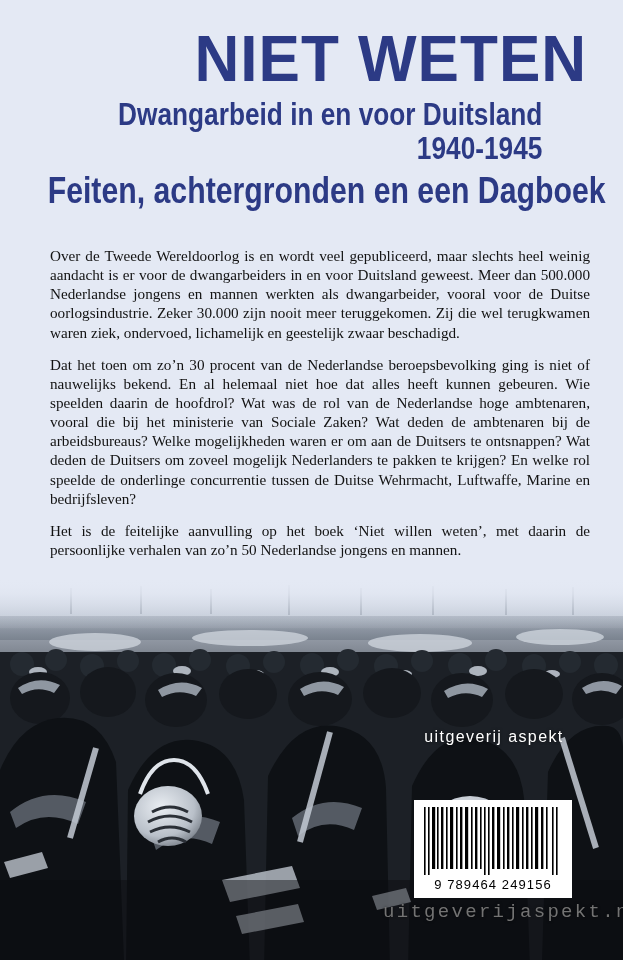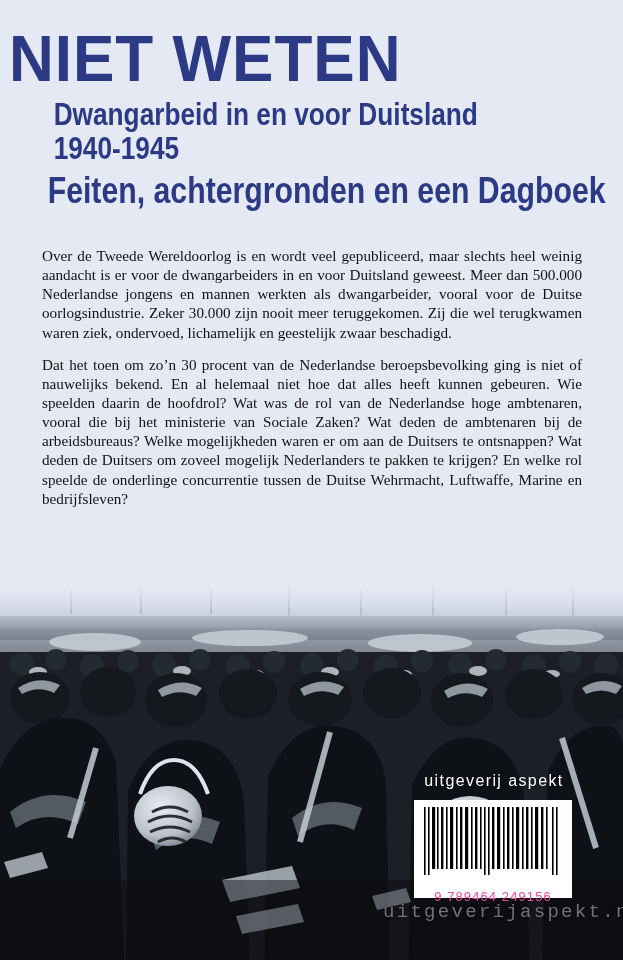--- a/index.html
+++ b/index.html
@@ -17,21 +17,21 @@
     height:960px;
     background:#e4e9f4;
     overflow:hidden;
   }
 
   
   #title-block {
     position:absolute;
     left:0; top:0;
     width:596px;
-    text-align:left;
+    text-align:right;
     z-index:5;
   }
   #main-title {
     font-family:"Liberation Sans", sans-serif;
     font-weight:700;
     font-size:64px;
     line-height:0.92;
     letter-spacing:1px;
     color:#2c3a85;
     padding-top:30px;
@@ -62,21 +62,21 @@
   #subtitle-3 {
     font-size:36px;
     line-height:1.05;
     margin-top:6px;
     transform:scaleX(0.84);
   }
 
   
   #blurb {
     position:absolute;
-    left:42px;
+    left:50px;
     top:246px;
     width:540px;
     z-index:5;
   }
   #blurb p {
     font-family:"Liberation Serif", serif;
     font-size:15.2px;
     line-height:1.26;
     color:#121212;
     text-align:justify;
@@ -100,21 +100,21 @@
     left:0; top:0;
     width:623px; height:50px;
     background:linear-gradient(to bottom,#e4e9f4 0%,rgba(228,233,244,0.82) 28%,rgba(228,233,244,0.35) 62%,rgba(228,233,244,0) 100%);
     z-index:4;
     pointer-events:none;
   }
 
   
   #publisher-logo {
     position:absolute;
-    left:414px; top:772px;
+    left:414px; top:728px;
     width:160px;
     text-align:center;
     font-family:"Liberation Sans", sans-serif;
     font-size:16px;
     font-weight:400;
     letter-spacing:1.4px;
     color:#ffffff;
     z-index:8;
     text-shadow:0 0 3px rgba(0,0,0,0.55);
   }
@@ -124,24 +124,24 @@
     left:414px; top:800px;
     width:158px; height:98px;
     background:#ffffff;
     z-index:8;
     padding:7px 8px 0 8px;
   }
   #barcode-bars { display:block; width:142px; height:68px; }
   #barcode-digits {
     font-family:"Liberation Sans", sans-serif;
     font-size:13px;
-    color:#ec4899;
+    color:#000000;
     text-align:center;
     letter-spacing:1.1px;
-    margin-top:14px;
+    margin-top:2px;
     white-space:nowrap;
   }
 
   #publisher-url {
     position:absolute;
     left:383px; top:901px;
     width:225px;
     text-align:center;
     font-family:Liberation Mono, monospace;
     font-size:19px;
@@ -160,20 +160,21 @@
   <div id="title-block">
     <div id="main-title">NIET WETEN</div>
     <div class="sub-line" id="subtitle-1">Dwangarbeid in en voor Duitsland</div>
     <div class="sub-line" id="subtitle-2">1940-1945</div>
     <div class="sub-line" id="subtitle-3">Feiten, achtergronden en een Dagboek</div>
   </div>
 
   <div id="blurb">
     <p>Over de Tweede Wereldoorlog is en wordt veel gepubliceerd, maar slechts heel weinig aandacht is er voor de dwangarbeiders in en voor Duitsland geweest. Meer dan 500.000 Nederlandse jongens en mannen werkten als dwangarbeider, vooral voor de Duitse oorlogsindustrie. Zeker 30.000 zijn nooit meer teruggekomen. Zij die wel terugkwamen waren ziek, ondervoed, lichamelijk en geestelijk zwaar beschadigd.</p>
     <p>Dat het toen om zo’n 30 procent van de Nederlandse beroepsbevolking ging is niet of nauwelijks bekend. En al helemaal niet hoe dat alles heeft kunnen gebeuren. Wie speelden daarin de hoofdrol? Wat was de rol van de Nederlandse hoge ambtenaren, vooral die bij het ministerie van Sociale Zaken? Wat deden de ambtenaren bij de arbeidsbureaus? Welke mogelijkheden waren er om aan de Duitsers te ontsnappen? Wat deden de Duitsers om zoveel mogelijk Nederlanders te pakken te krijgen? En welke rol speelde de onderlinge concurrentie tussen de Duitse Wehrmacht, Luftwaffe, Marine en bedrijfsleven?</p>
+    <p>Het is de feitelijke aanvulling op het boek ‘Niet willen weten’, met daarin de persoonlijke verhalen van zo’n 50 Nederlandse jongens en mannen.</p>
   </div>
 
   <div id="photo">
     <svg viewBox="0 0 623 380" preserveAspectRatio="none">
       <defs>
         <linearGradient id="skyGrad" x1="0" y1="0" x2="0" y2="1">
           <stop offset="0%" stop-color="#dfe4ef"></stop>
           <stop offset="45%" stop-color="#c3cbd8"></stop>
           <stop offset="100%" stop-color="#8e98a6"></stop>
         </linearGradient>

